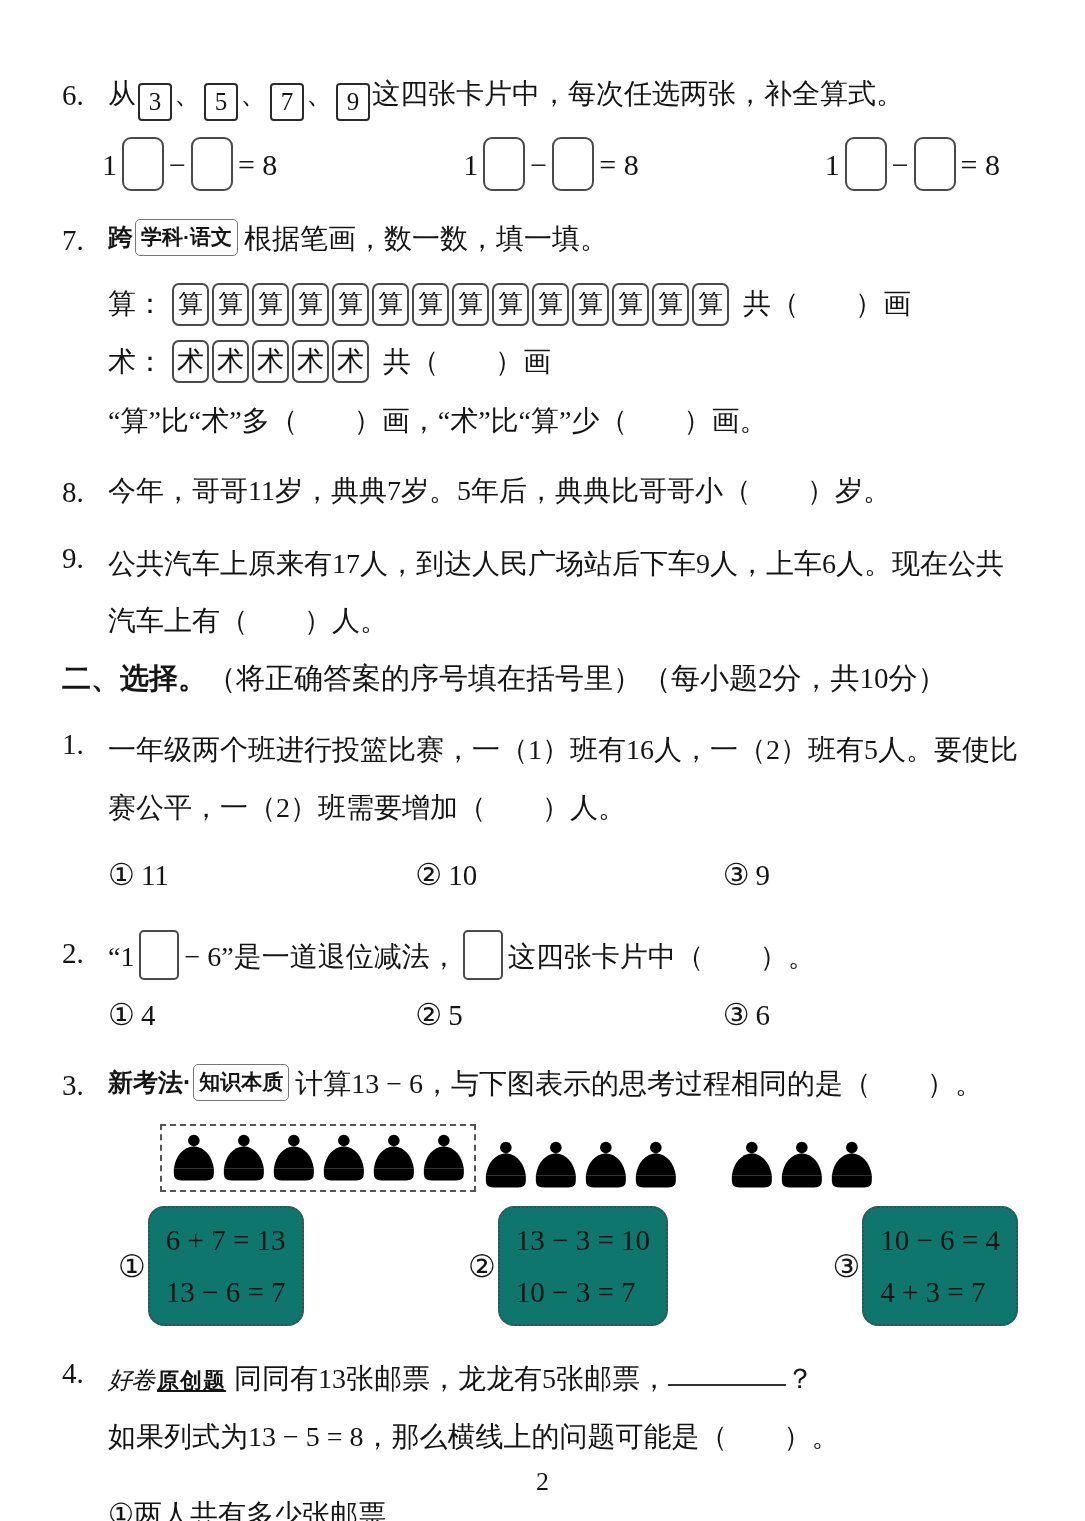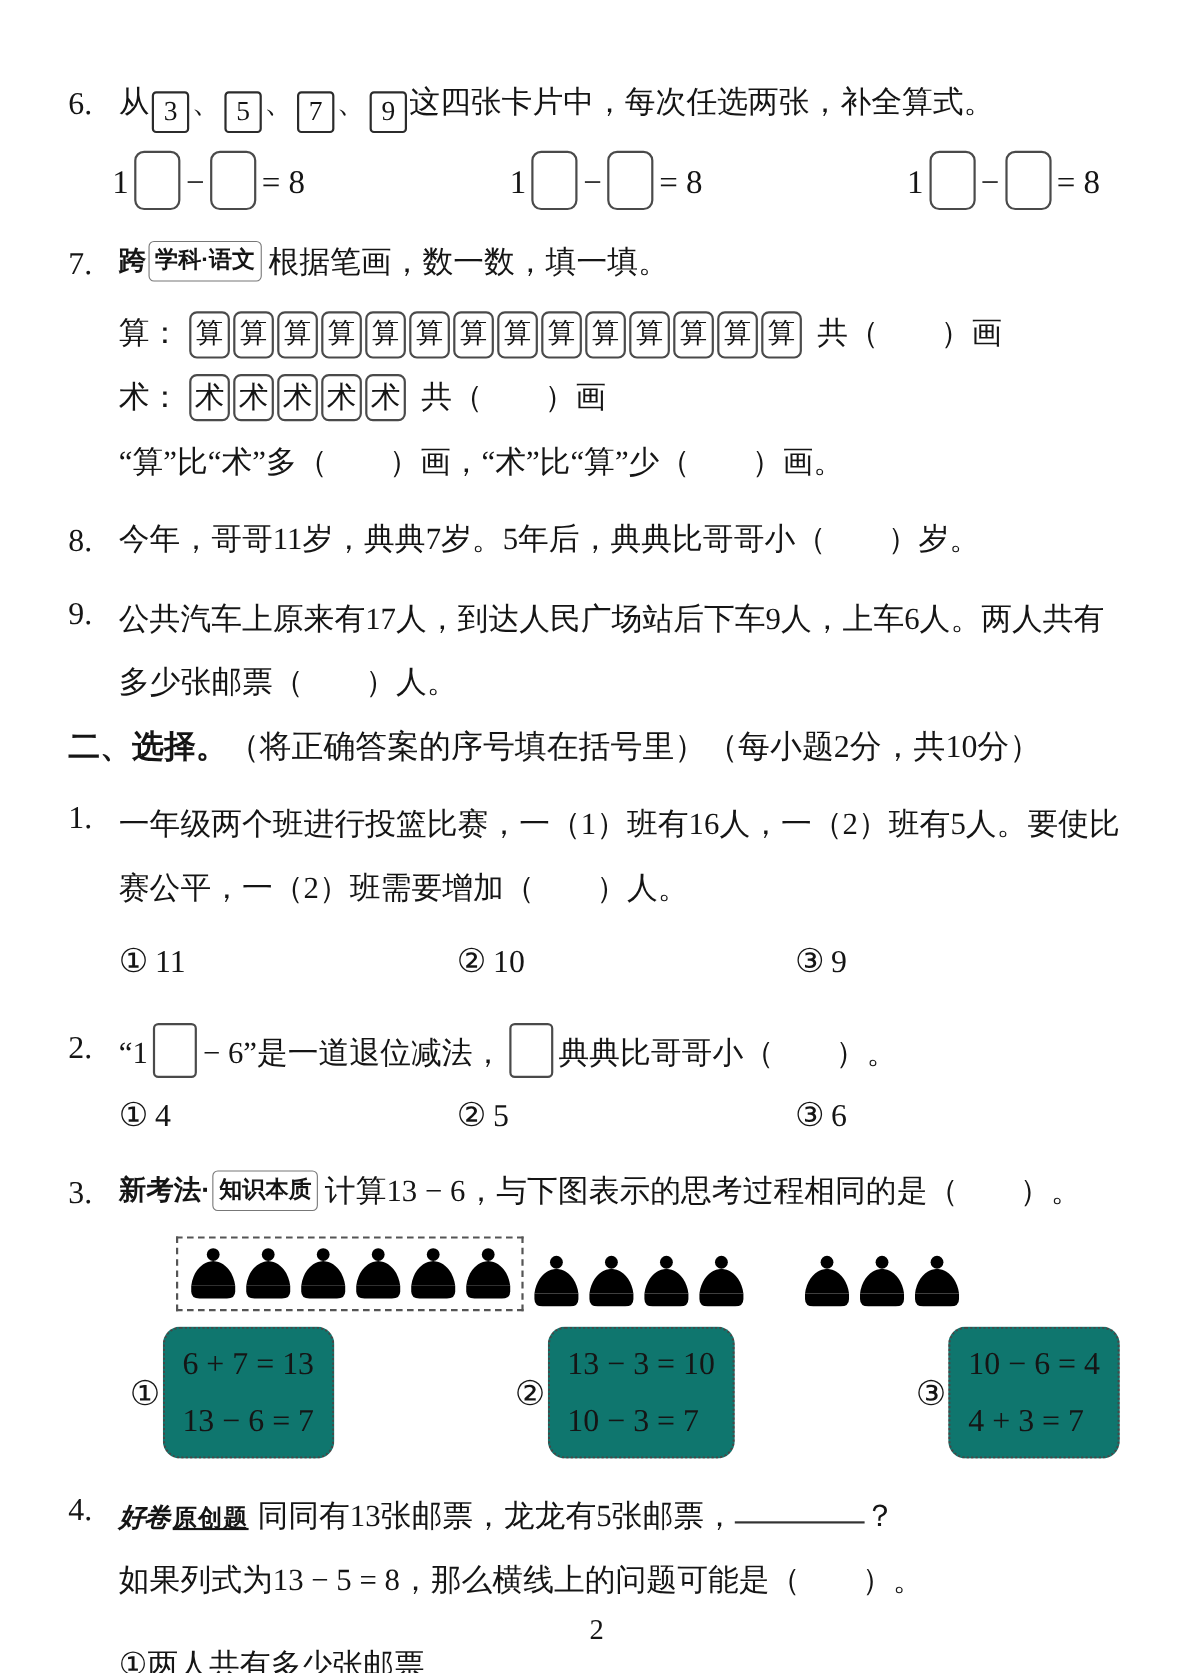--- a/index.html
+++ b/index.html
@@ -30,21 +30,21 @@
   .sbox{width:33px;height:39px;border:2px solid #4a4a4a;border-radius:7px;display:flex;
         align-items:center;justify-content:center;font-size:25px;background:#fff;flex:0 0 auto;}
   .sbox.shu{font-size:27px;}
   .after-boxes{margin-left:14px;white-space:nowrap;}
   
   .badge{display:inline-flex;align-items:center;margin-right:6px;vertical-align:2px;}
   .badge .b-bold{font-family:"Liberation Sans","DejaVu Sans",sans-serif;font-weight:bold;font-size:25px;}
   .badge .b-boxed{font-family:"Liberation Sans","DejaVu Sans",sans-serif;font-weight:bold;font-size:21px;
         border:1.5px solid #777;border-radius:5px;padding:1px 5px;margin-left:2px;}
   .badge4{display:inline-flex;align-items:baseline;margin-right:8px;}
-  .badge4 .b-main{font-family:"Liberation Sans","DejaVu Sans",sans-serif;font-weight:bold;font-size:24px;
+  .badge4 .b-main{font-family:"Liberation Sans","DejaVu Sans",sans-serif;font-weight:normal;font-size:24px;
         font-style:italic;letter-spacing:-1px;margin-right:3px;}
   .badge4 .b-sub{font-family:Liberation Sans, sans-serif;font-weight:bold;font-size:22px;
         text-decoration:underline;letter-spacing:1px;}
   
   .opt-row{display:flex;margin-top:8px;font-size:29px;}
   .opt-row .opt{flex:1;white-space:nowrap;}
   .opt .mark{font-size:30px;margin-right:6px;}
   .vopt{font-size:28px;margin-top:20px;}
   .vopt .mark{font-size:29px;}
   
@@ -139,21 +139,21 @@
     </div>
   </div>
 
   <div class="q mt26">
     <div class="qnum">8.</div>
     <div class="qbody">今年，哥哥11岁，典典7岁。5年后，典典比哥哥小（　　）岁。</div>
   </div>
 
   <div class="q mt20 lh2">
     <div class="qnum">9.</div>
-    <div class="qbody">公共汽车上原来有17人，到达人民广场站后下车9人，上车6人。两人共有多少张邮票（　　）人。</div>
+    <div class="qbody">公共汽车上原来有17人，到达人民广场站后下车9人，上车6人。现在公共汽车上有（　　）人。</div>
   </div>
 
   <div class="sec-heading">
     <b>二、选择。</b><span>（将正确答案的序号填在括号里）（每小题2分，共10分）</span>
   </div>
 
   <div class="q mt22 lh2">
     <div class="qnum">1.</div>
     <div class="qbody">
       <span>一年级两个班进行投篮比赛，一（1）班有16人，一（2）班有5人。要使比赛公平，一（2）班需要增加（　　）人。</span>
@@ -161,21 +161,21 @@
         <span class="opt"><span class="mark">①</span><span>11</span></span>
         <span class="opt"><span class="mark">②</span><span>10</span></span>
         <span class="opt"><span class="mark">③</span><span>9</span></span>
       </div>
     </div>
   </div>
 
   <div class="q mt24">
     <div class="qnum">2.</div>
     <div class="qbody">
-      <span>“1</span><span class="blankbox small"></span><span>− 6”是一道退位减法，</span><span class="blankbox small"></span><span>典典比哥哥小（　　）。</span>
+      <span>“1</span><span class="blankbox small"></span><span>− 6”是一道退位减法，</span><span class="blankbox small"></span><span>这四张卡片中（　　）。</span>
       <div class="opt-row" style="margin-top:12px;">
         <span class="opt"><span class="mark">①</span><span>4</span></span>
         <span class="opt"><span class="mark">②</span><span>5</span></span>
         <span class="opt"><span class="mark">③</span><span>6</span></span>
       </div>
     </div>
   </div>
 
   <div class="q mt24">
     <div class="qnum">3.</div>

